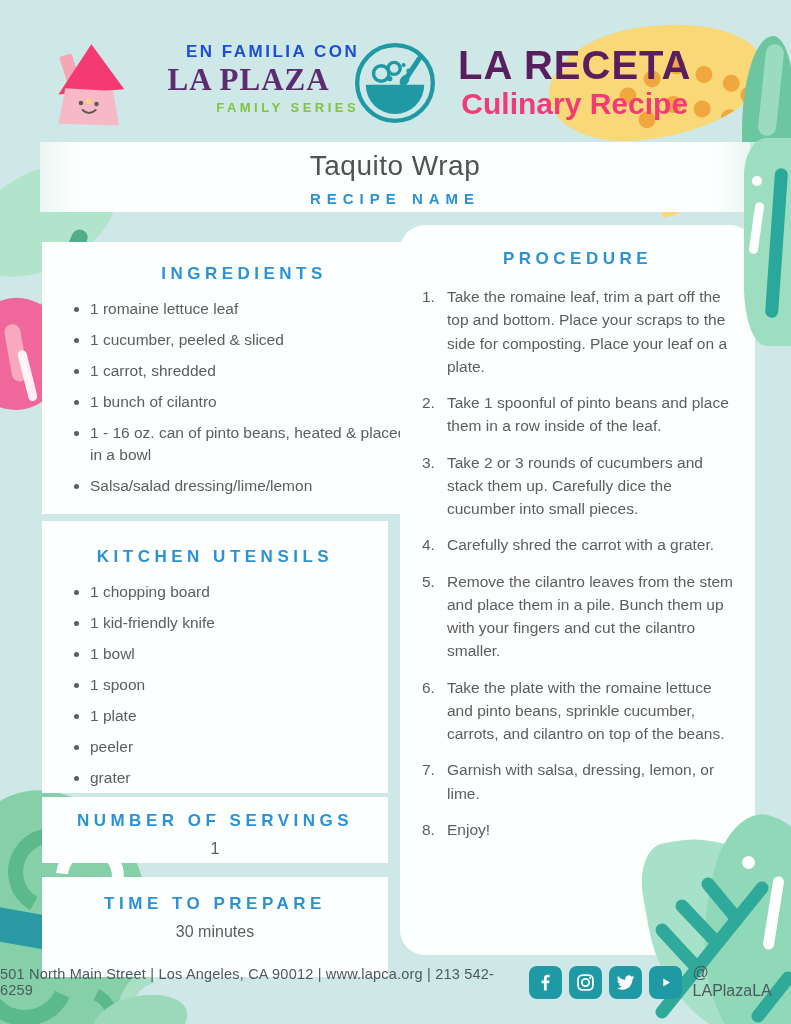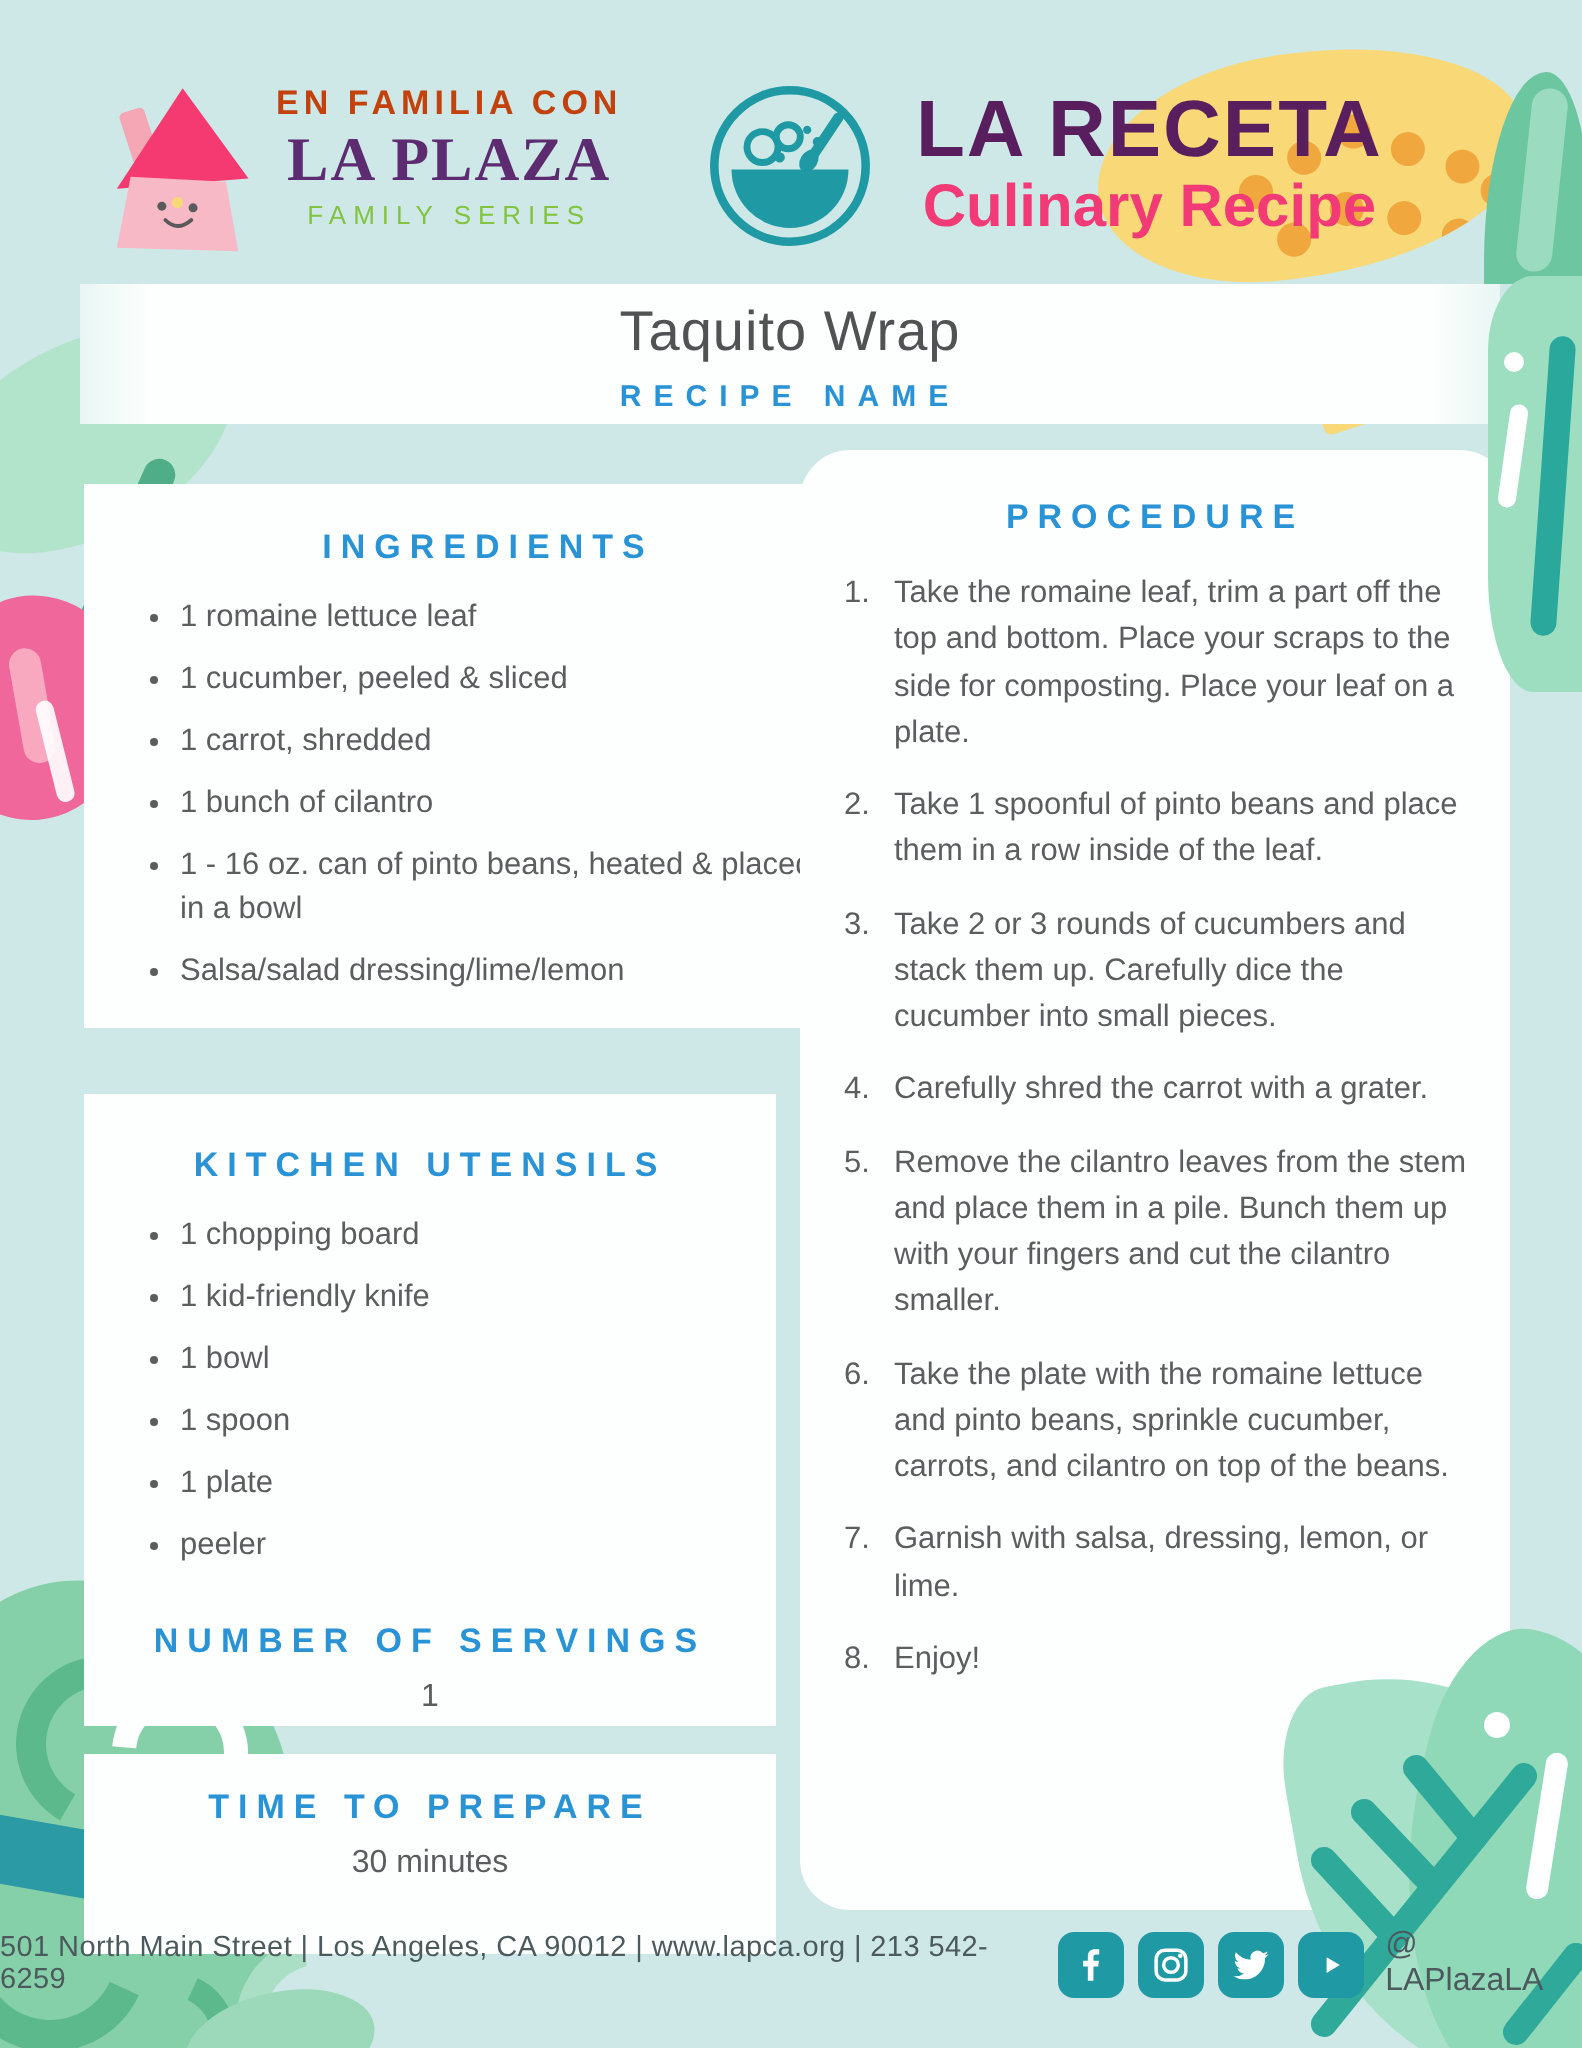--- a/index.html
+++ b/index.html
@@ -3,24 +3,24 @@
 <meta charset="utf-8">
 <style>
   html,body{margin:0;padding:0;}
   body{width:791px;height:1024px;position:relative;overflow:hidden;
        background:#cde8e6;font-family:"Liberation Sans",sans-serif;}
   .deco{position:absolute;z-index:1;}
   .deco3{position:absolute;z-index:3;}
   
   .brand{position:absolute;left:48px;top:38px;display:flex;gap:12px;z-index:2;}
   .brand-text{text-align:center;padding-top:4px;}
-  .brand-tagline{font-size:17px;font-weight:bold;color:#c2410c;letter-spacing:2.5px;}
+  .brand-tagline{font-size:17px;font-weight:bold;color:#1d4ed8;letter-spacing:2.5px;margin-left:48px;}
   .brand-name{font-family:"Liberation Serif",serif;font-size:31px;font-weight:bold;
               color:#5d2b70;letter-spacing:1px;line-height:1.05;margin-top:2px;}
-  .brand-series{font-size:13px;font-weight:normal;color:#82c341;letter-spacing:3.5px;margin-top:3px;}
+  .brand-series{font-size:13px;font-weight:bold;color:#82c341;letter-spacing:3.5px;margin-top:3px;text-align:right;}
   .masthead{position:absolute;left:352px;top:40px;display:flex;gap:20px;z-index:2;align-items:center;}
   .masthead-text{text-align:center;}
   .masthead-title{font-size:40px;font-weight:800;color:#581e5e;letter-spacing:1px;line-height:1.0;}
   .masthead-sub{font-size:30px;font-weight:bold;color:#f23b76;margin-top:2px;}
   
   .corn{left:548px;top:26px;width:215px;height:112px;background:#f8d877;
         border-radius:48% 52% 58% 42%/55% 45% 52% 48%;transform:rotate(-7deg);overflow:hidden;}
   .corn i{position:absolute;background:#f0a73e;border-radius:50%;width:17px;height:17px;display:block;}
   .corn-bit{left:660px;top:198px;width:30px;height:16px;background:#f8d877;transform:rotate(-18deg);border-radius:4px;}
   .hdr-leaf{left:742px;top:36px;width:52px;height:106px;background:#6cc6a0;border-radius:60% 40% 0 0/90% 60% 0 0;}
@@ -58,21 +58,21 @@
   .br-dot{left:742px;top:856px;width:13px;height:13px;background:#fff;border-radius:50%;}
   .br-dash{left:768px;top:876px;width:11px;height:74px;background:#fff;border-radius:9px;transform:rotate(9deg);}
   
   .panel{position:absolute;background:#fdfffe;z-index:2;box-sizing:border-box;}
   .sec-h{margin:0;text-align:center;color:#2a93d5;font-weight:bold;letter-spacing:4.5px;font-size:17px;}
   #recipeBox{left:40px;top:142px;width:710px;height:70px;text-align:center;padding-top:8px;
              background:linear-gradient(90deg,#e9f6f3 0,#fdfffe 5%,#fdfffe 95%,#e9f6f3 100%);}
   .recipe-name{font-size:28px;color:#515254;letter-spacing:.5px;}
   .recipe-label{font-size:15px;font-weight:bold;color:#2a93d5;letter-spacing:6px;margin-top:8px;}
   #ingredientsBox{left:42px;top:242px;width:404px;height:272px;padding:22px 24px 0 24px;}
-  #utensilsBox{left:42px;top:547px;width:346px;height:272px;padding:26px 24px 0 24px;}
+  #utensilsBox{left:42px;top:521px;width:346px;height:272px;padding:26px 24px 0 24px;}
   #servingsBox{left:42px;top:797px;width:346px;height:66px;padding-top:14px;text-align:center;}
   #timeBox{left:42px;top:877px;width:346px;height:100px;padding-top:17px;text-align:center;}
   #procedureBox{left:400px;top:225px;width:355px;height:730px;padding:24px 22px 0 22px;border-radius:25px;}
   .plain-value{font-size:16px;color:#5c5d5f;margin-top:9px;}
   ul.bullets{margin:14px 0 0 0;padding-left:24px;color:#5c5d5f;font-size:15.5px;line-height:1.42;}
   ul.bullets li{margin-bottom:9px;}
   ol.steps{margin:16px 0 0 0;padding:0;list-style:none;color:#5c5d5f;font-size:15.5px;line-height:1.5;}
   ol.steps li{display:flex;margin-bottom:13px;}
   ol.steps .num{width:25px;flex:0 0 25px;text-align:left;}
   ol.steps .step-text{flex:1;}

